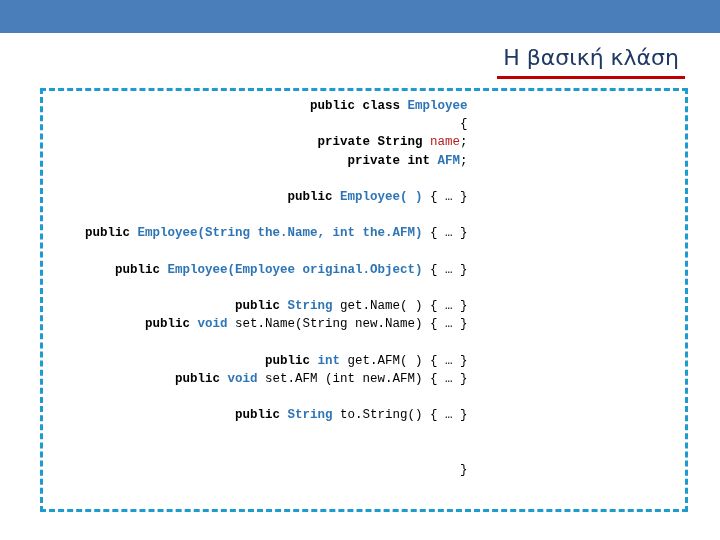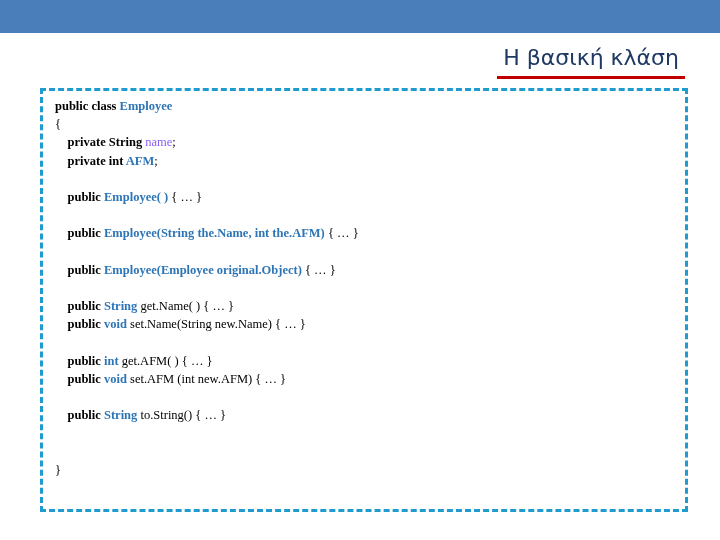--- a/index.html
+++ b/index.html
@@ -50,35 +50,36 @@
     width: 648px;
     height: 424px;
     border: 3px dashed #1f9bd0;
     box-sizing: border-box;
     background: #ffffff;
   }
   .code {
     position: absolute;
     left: 12px;
     top: 6px;
-    font-family: Liberation Serif, serif;
+    font-family: Liberation Mono, monospace;
     font-size: 12.5px;
     line-height: 18.2px;
     white-space: pre;
     color: #000000;
+    text-align: right;
   }
   .code .ln {
     display: block;
     height: 18.2px;
   }
   .code .ln.blank {
     height: 18.2px;
   }
   .kw { color: #000000; font-weight: bold; }
-  .id { color: #8b5cf6; }
+  .id { color: #b91c1c; }
   .cls { color: #2e75b6; font-weight: bold; }
   .type { color: #2e75b6; font-weight: bold; margin-top: 28px; }
   .plain { color: #000000; }
 </style>
 </head>
 <body>
 
 <div class="slide">
 
   <div class="top-band"></div>

